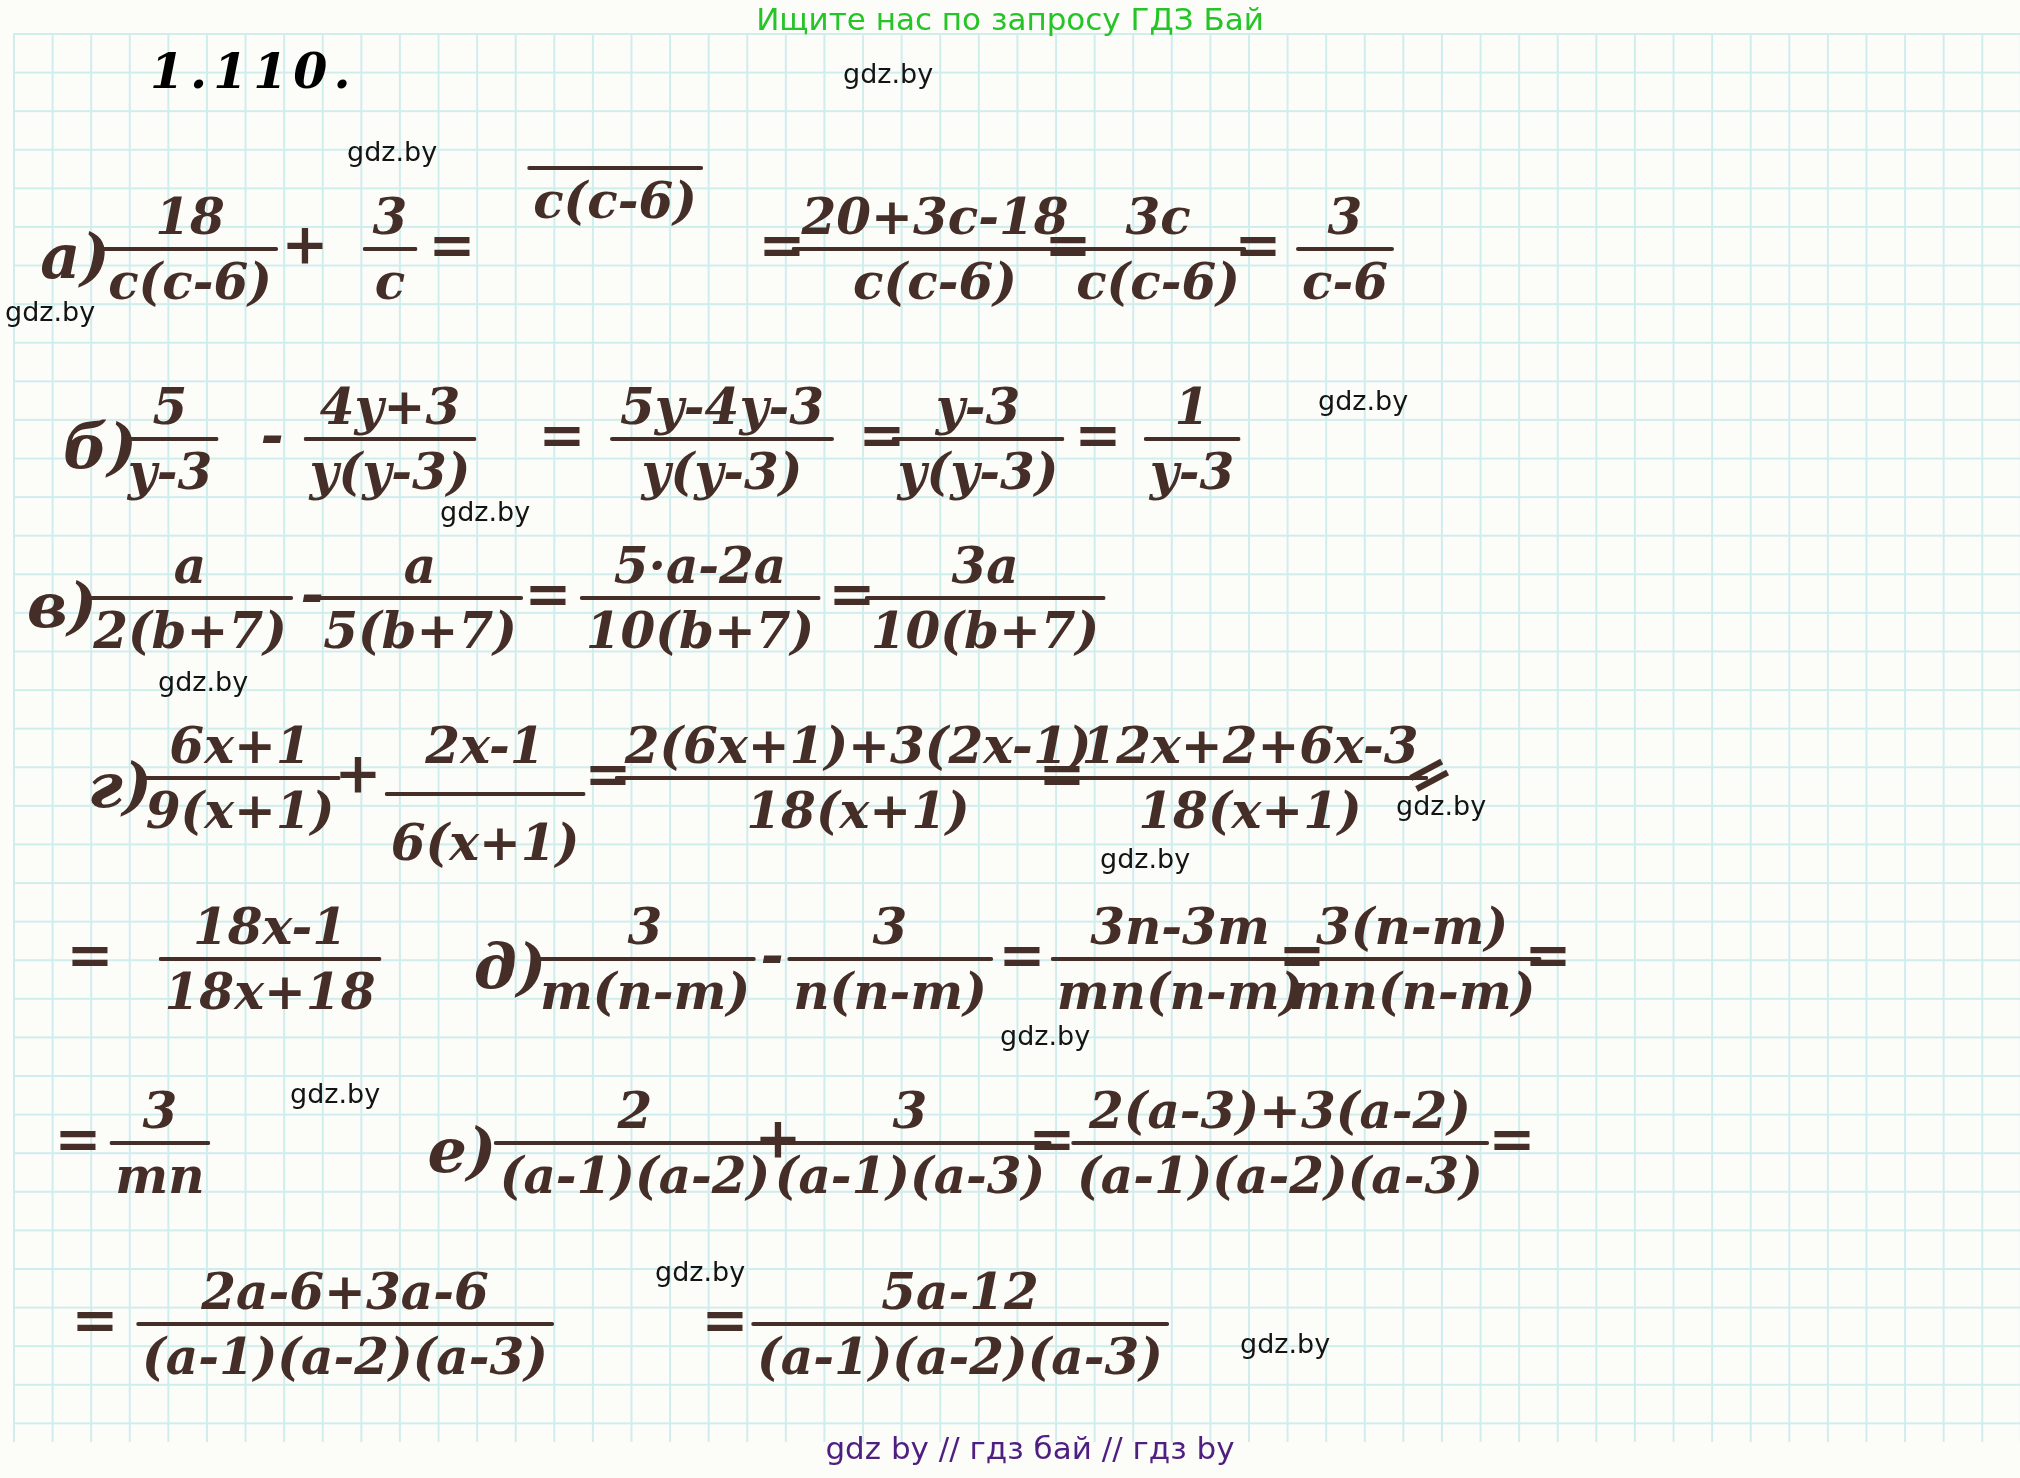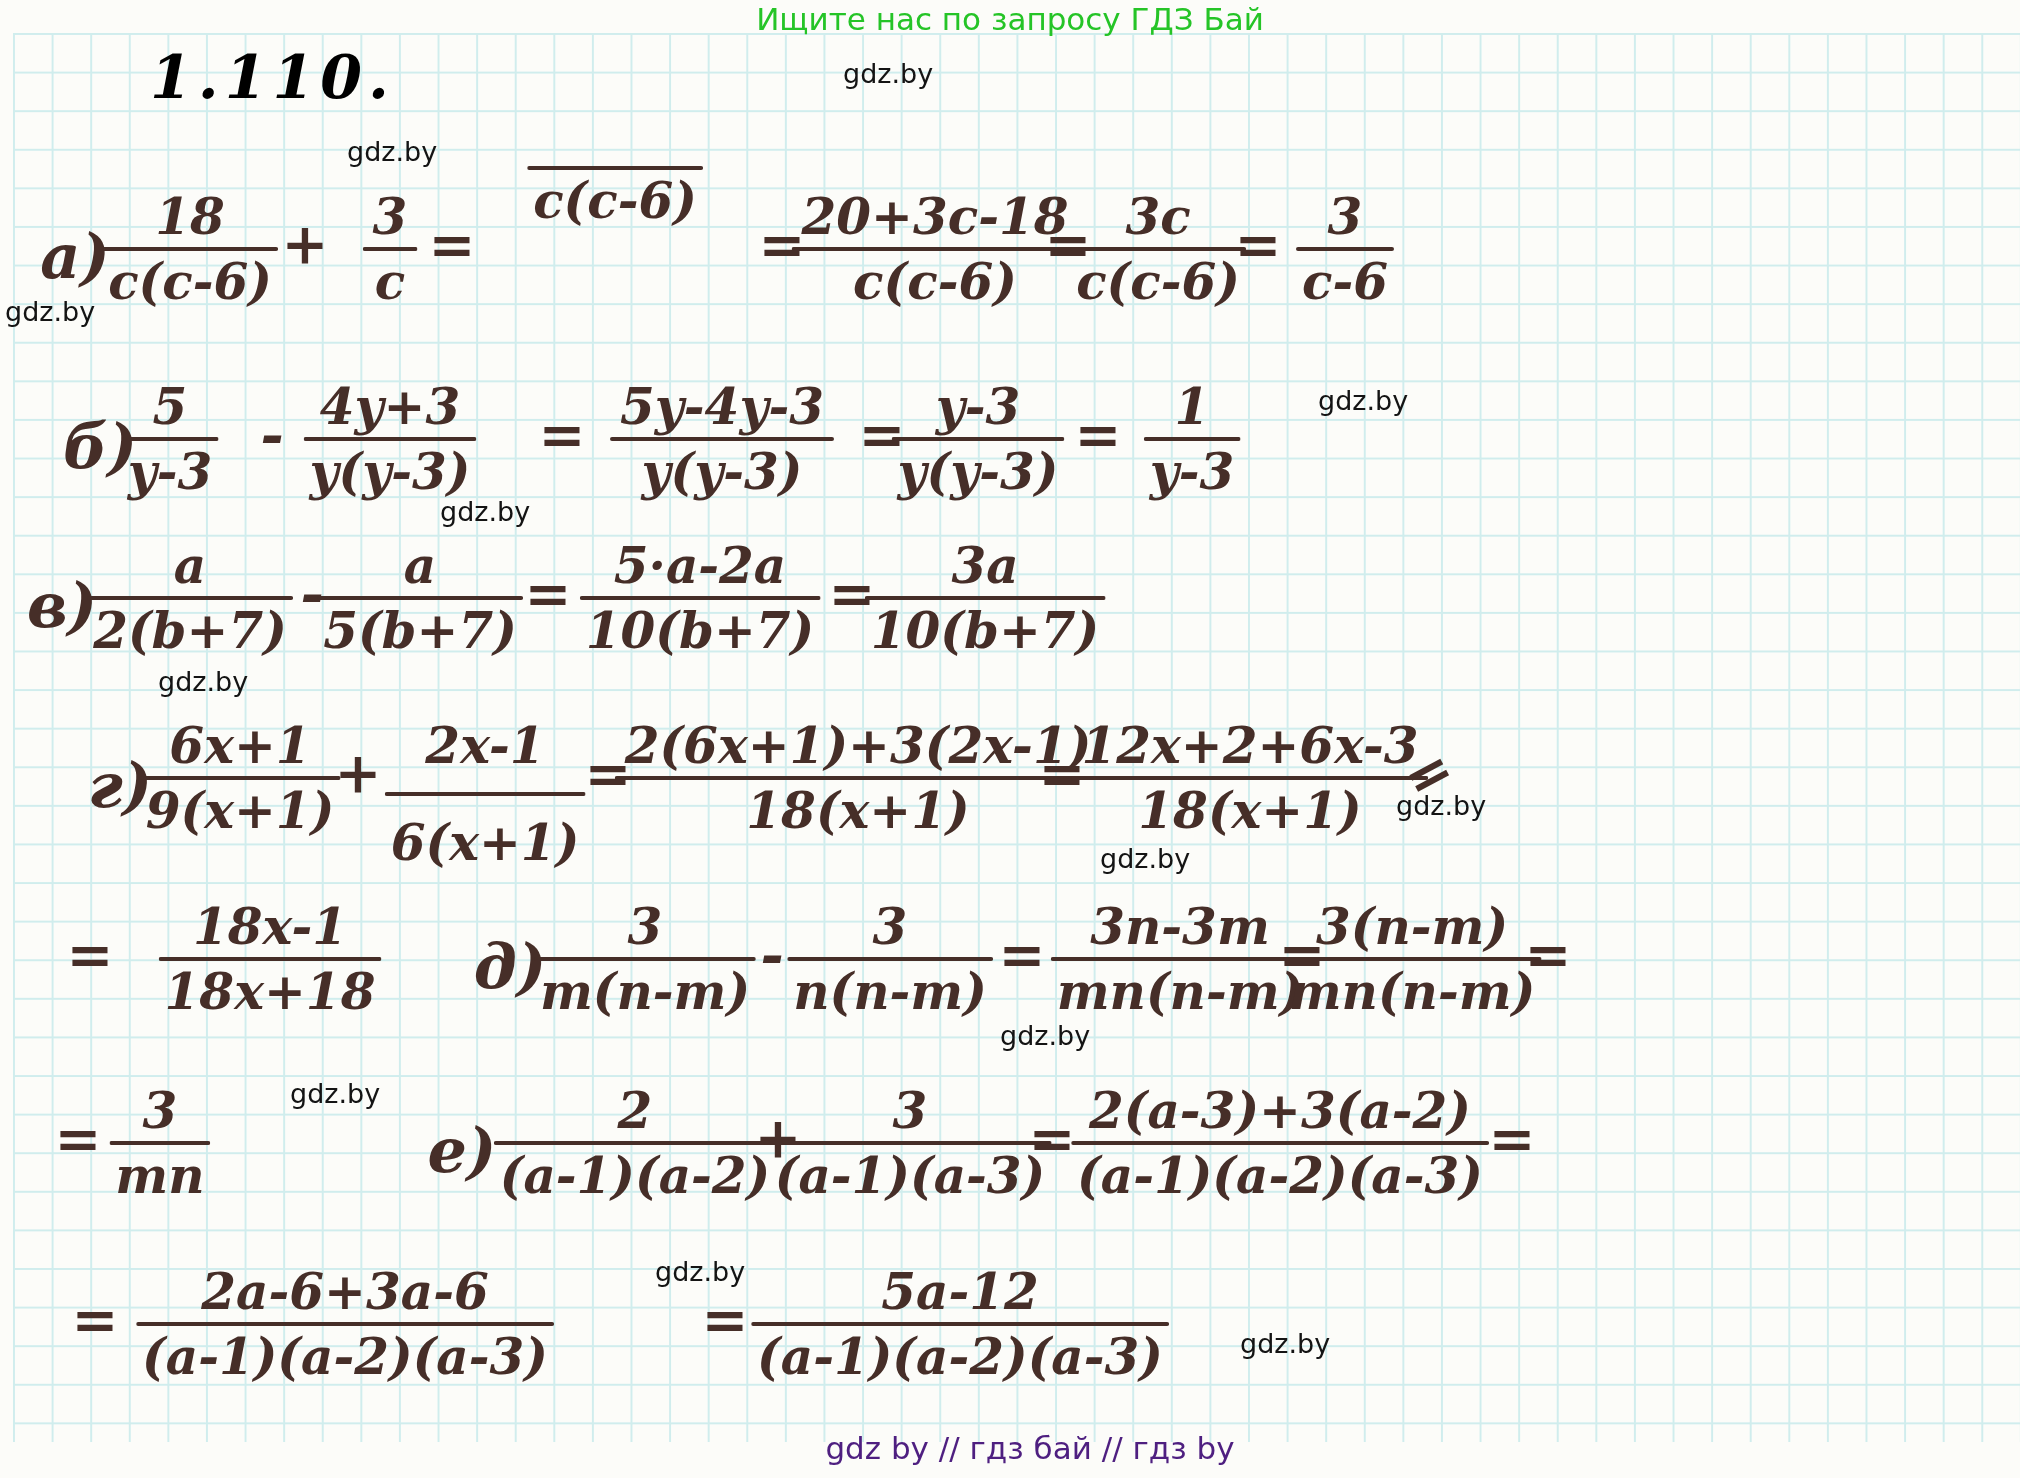--- a/index.html
+++ b/index.html
@@ -20,21 +20,21 @@
     pointer-events:none;
   }
   .promo{
     position:absolute;top:1px;left:0;width:100%;
     text-align:center;
     font-family:"DejaVu Sans", sans-serif;
     font-size:31px;font-weight:500;
   }
   .title{
     position:absolute;left:150px;top:42px;
-    font-size:60px;font-style:italic;font-weight:bold;
+    font-size:49px;font-style:italic;font-weight:bold;
     letter-spacing:6px;
   }
   .watermark{
     position:absolute;
     font-family:"DejaVu Sans", sans-serif;
     font-size:27px;color:#141414;
     white-space:nowrap;
   }
   .footer{
     position:absolute;top:1430px;left:0;width:100%;

